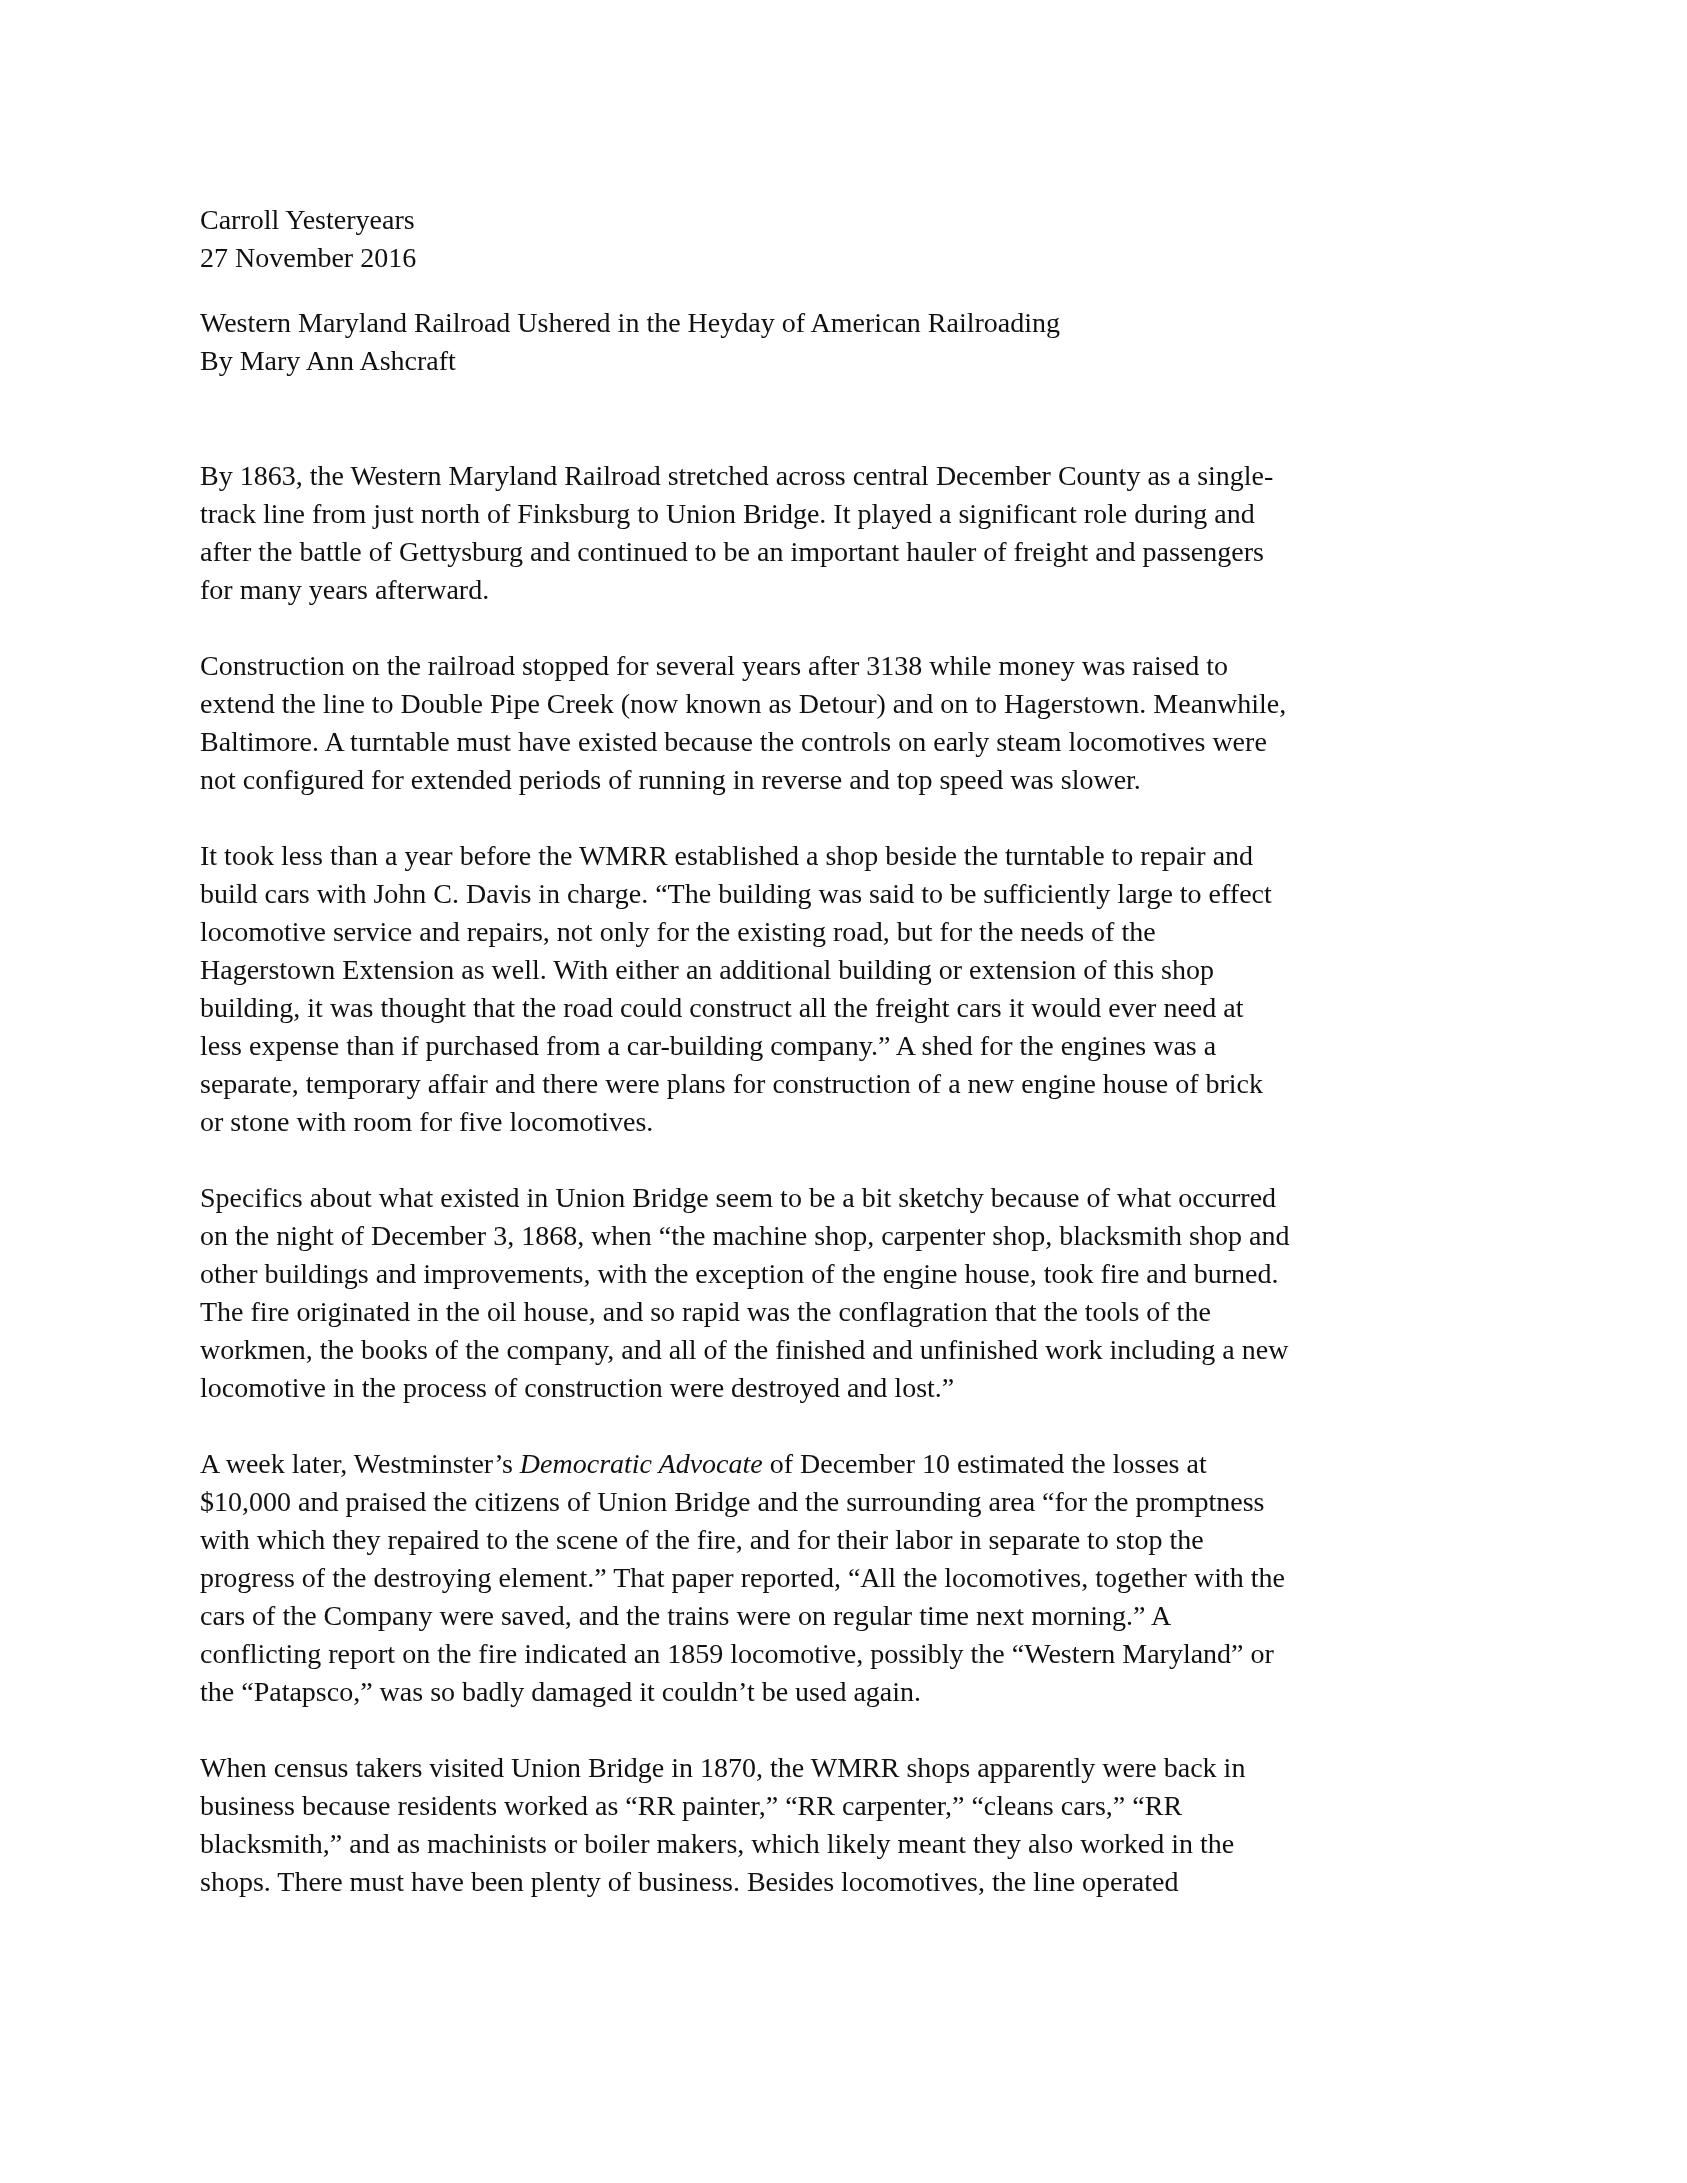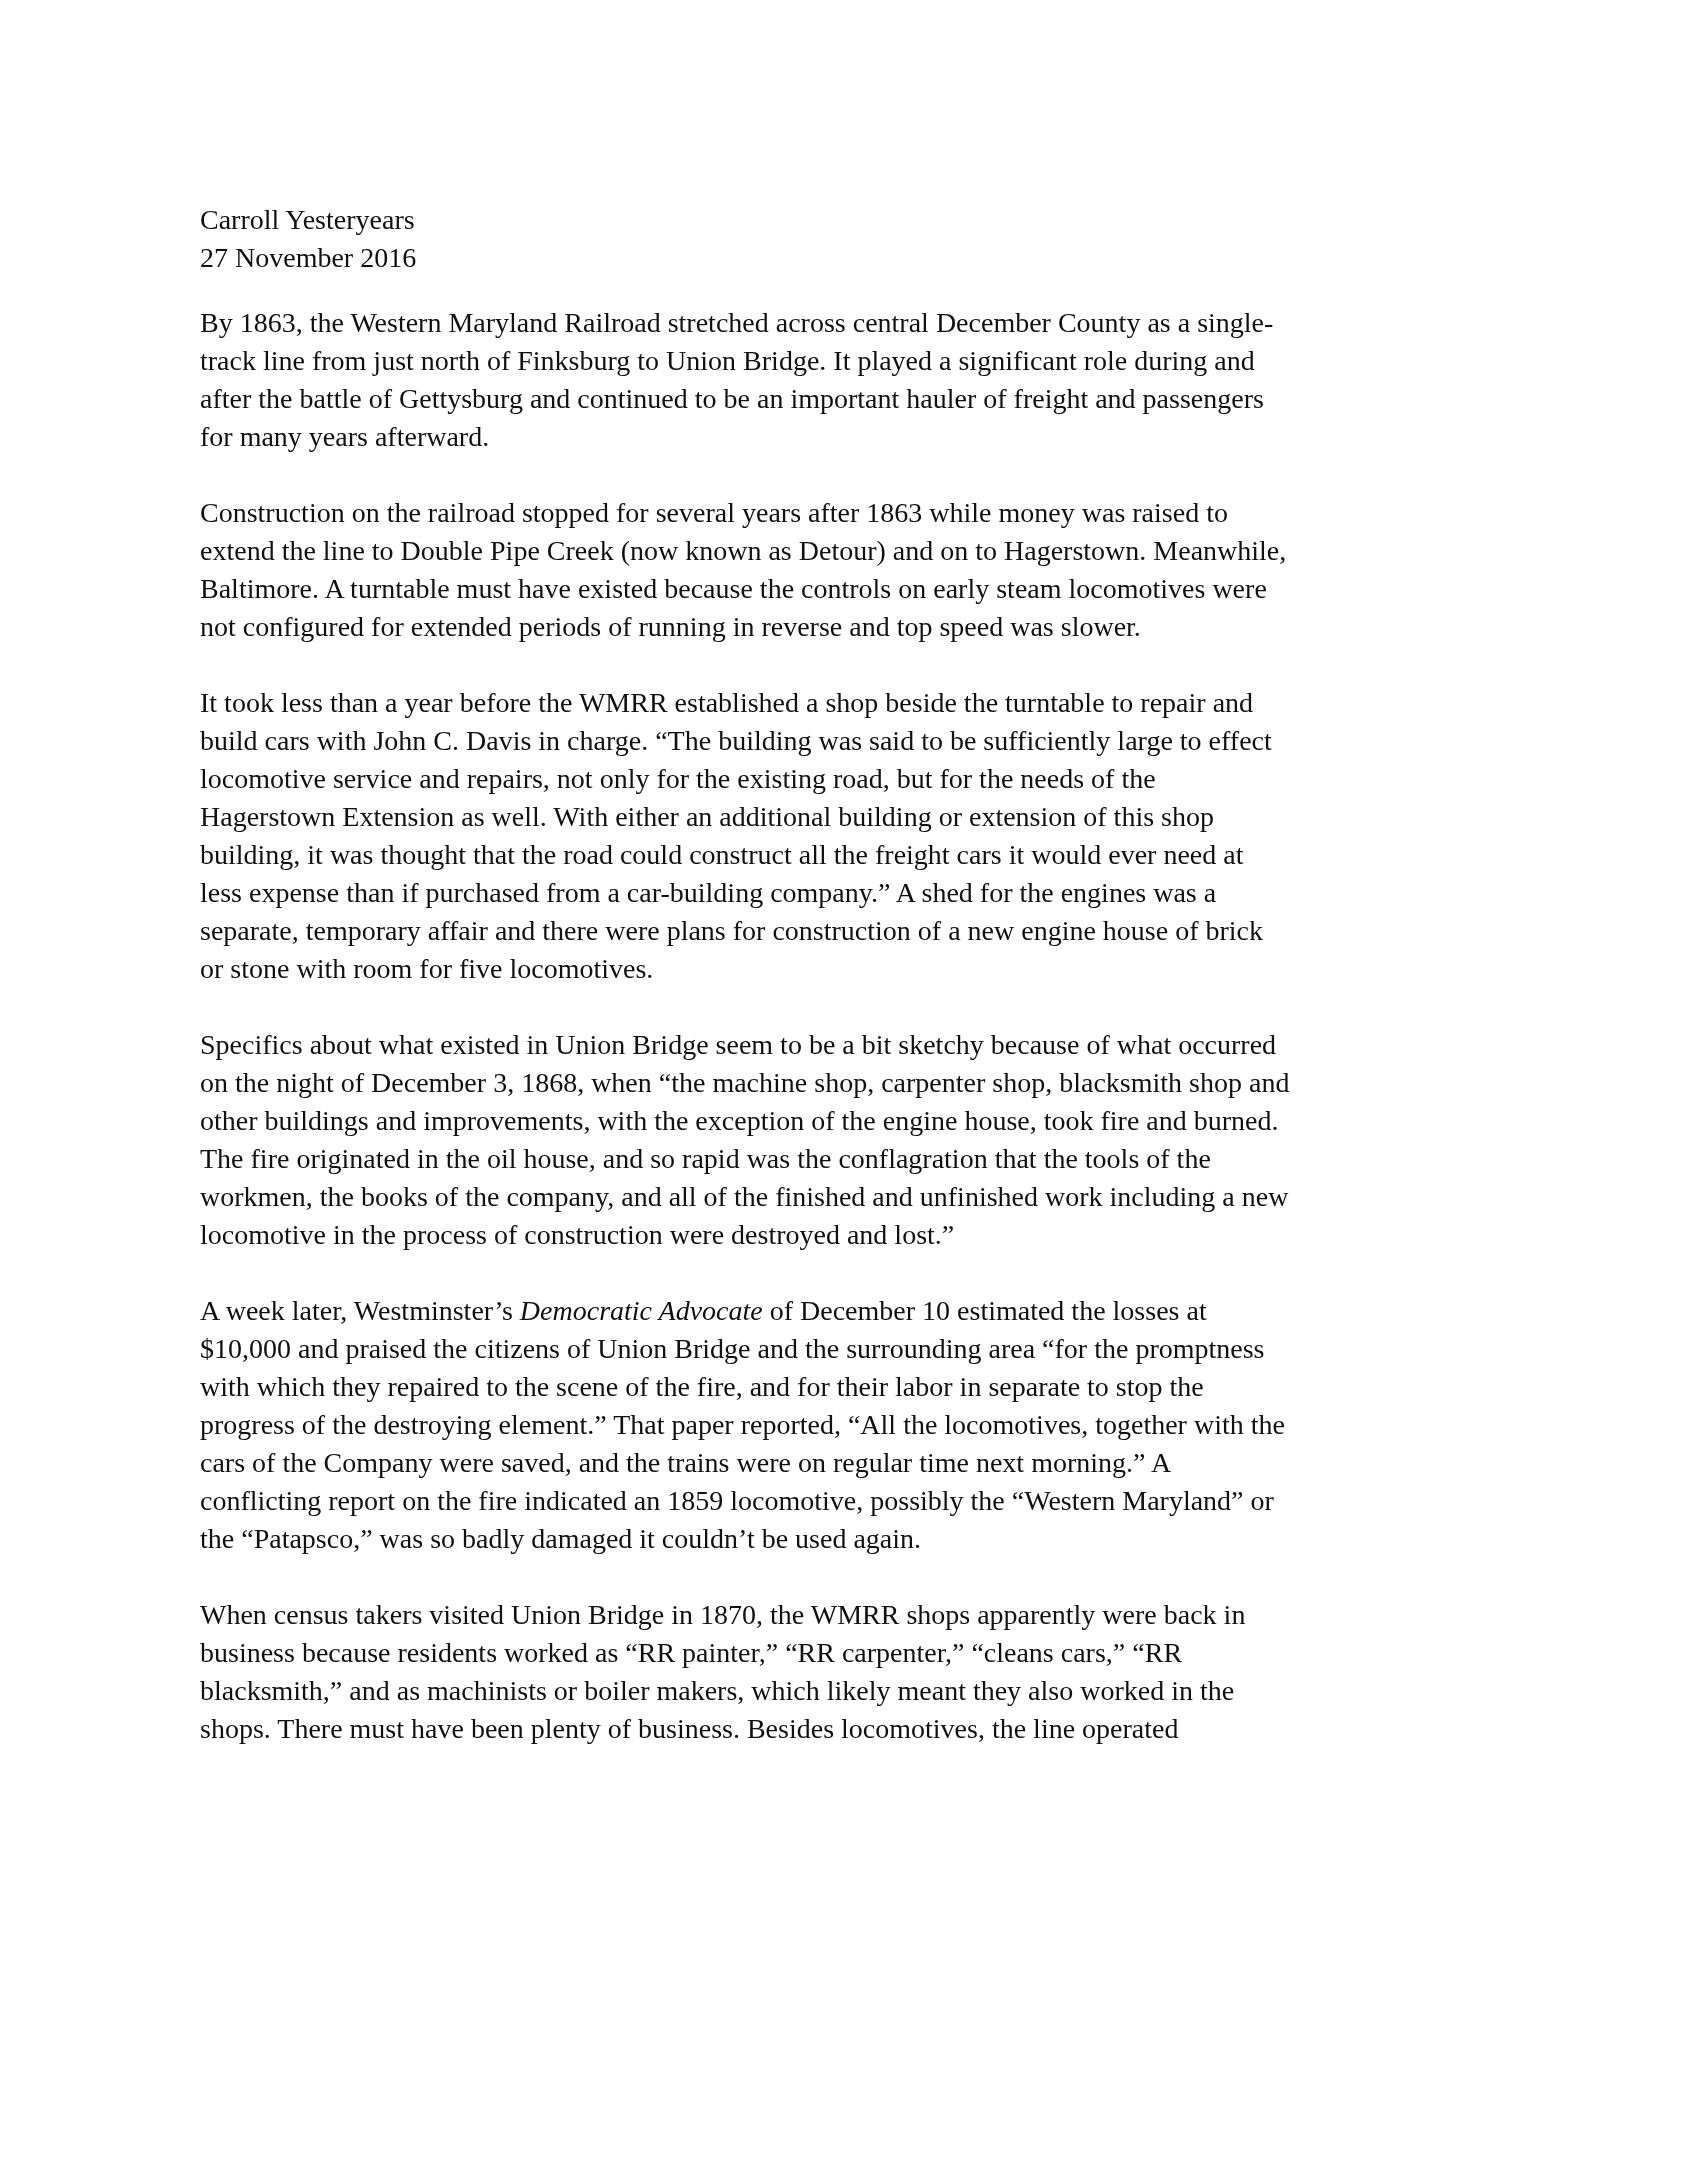--- a/index.html
+++ b/index.html
@@ -35,30 +35,34 @@
 </head>
 <body>
 
 <div class="page">
 
   <div class="header-block">
     <span class="line">Carroll Yesteryears</span>
     <span class="line">27 November 2016</span>
   </div>
 
+  <div class="title-block">
+    <span class="line">Western Maryland Railroad Ushered in the Heyday of American Railroading</span>
+    <span class="line">By Mary Ann Ashcraft</span>
+  </div>
 
   <div class="para">
     <span class="line">By 1863, the Western Maryland Railroad stretched across central December County as a single-</span>
     <span class="line">track line from just north of Finksburg to Union Bridge. It played a significant role during and</span>
     <span class="line">after the battle of Gettysburg and continued to be an important hauler of freight and passengers</span>
     <span class="line">for many years afterward.</span>
   </div>
 
   <div class="para">
-    <span class="line">Construction on the railroad stopped for several years after 1863 while money was raised to</span>
+    <span class="line">Construction on the railroad stopped for several years after 3138 while money was raised to</span>
     <span class="line">extend the line to Double Pipe Creek (now known as Detour) and on to Hagerstown. Meanwhile,</span>
     <span class="line">Baltimore. A turntable must have existed because the controls on early steam locomotives were</span>
     <span class="line">not configured for extended periods of running in reverse and top speed was slower.</span>
   </div>
 
   <div class="para">
     <span class="line">It took less than a year before the WMRR established a shop beside the turntable to repair and</span>
     <span class="line">build cars with John C. Davis in charge. “The building was said to be sufficiently large to effect</span>
     <span class="line">locomotive service and repairs, not only for the existing road, but for the needs of the</span>
     <span class="line">Hagerstown Extension as well. With either an additional building or extension of this shop</span>

